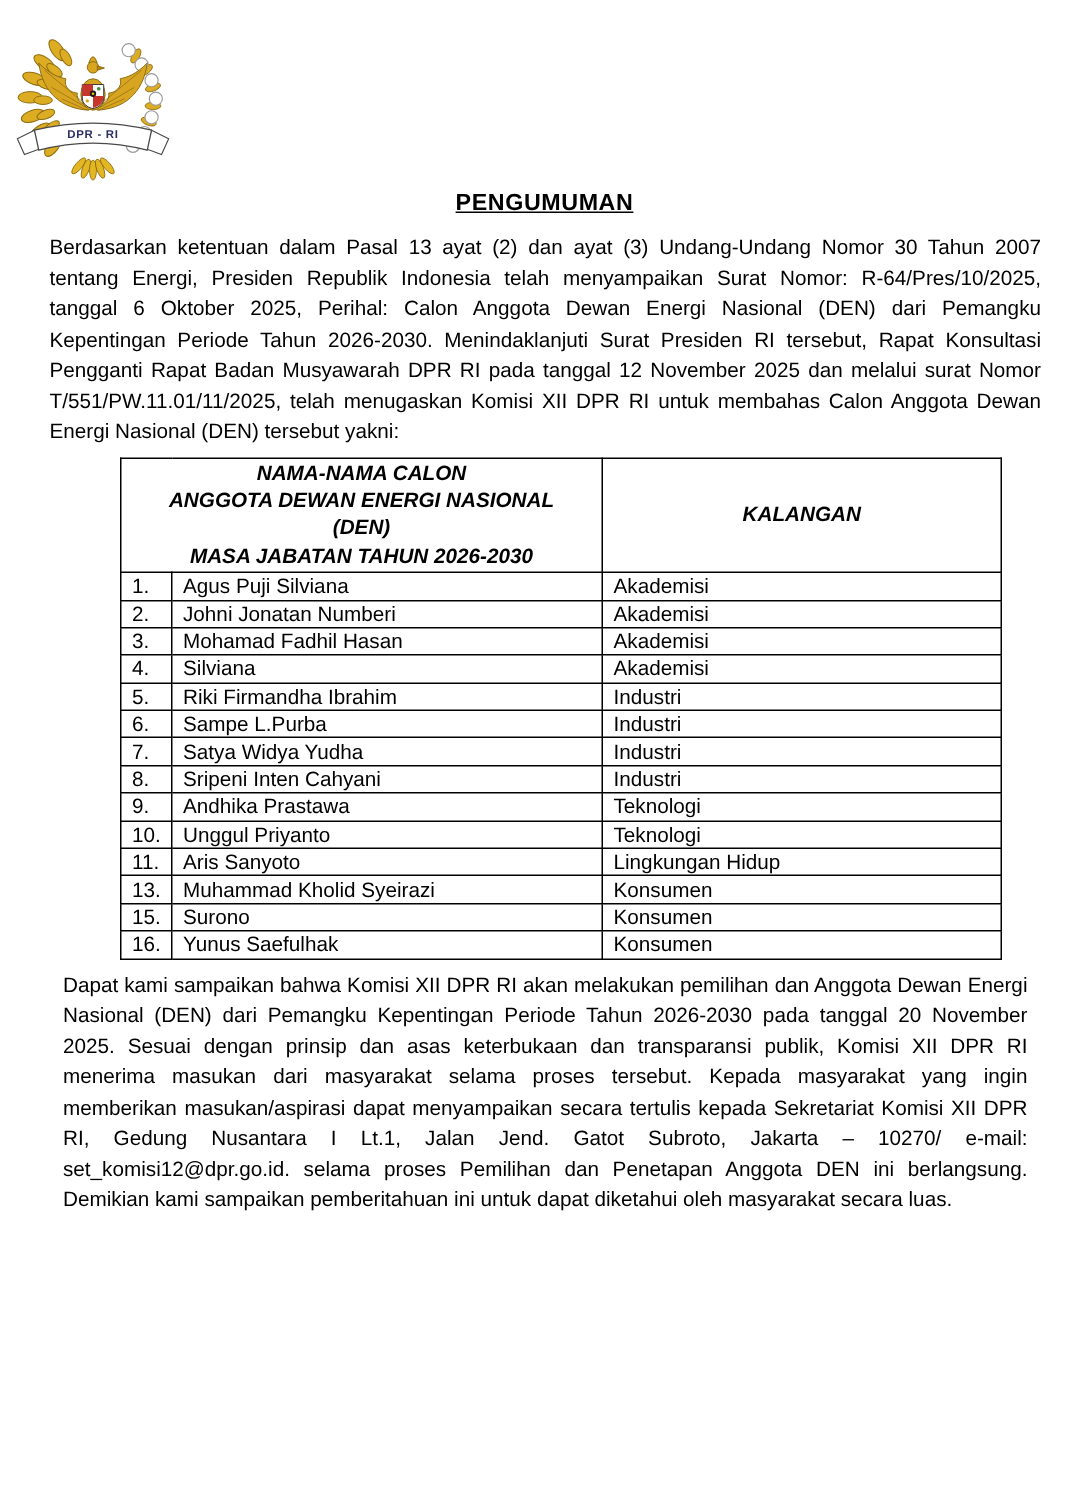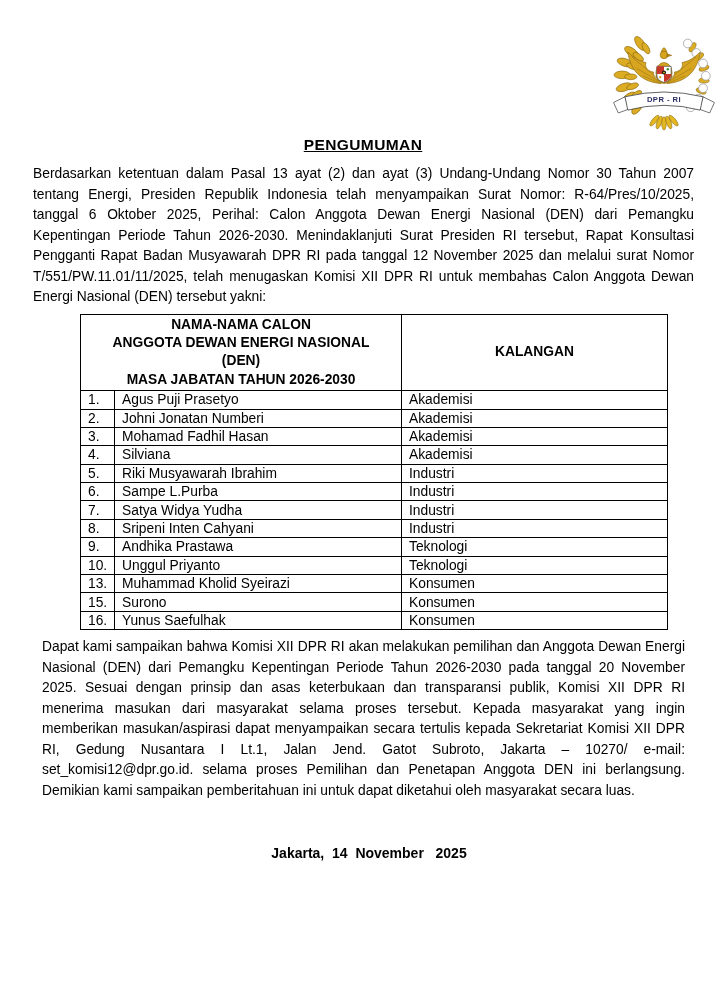--- a/index.html
+++ b/index.html
@@ -1,41 +1,42 @@
 <!DOCTYPE html>
 <html><head>
 <meta charset="utf-8">
 <style>
   * { margin:0; padding:0; box-sizing:border-box; }
   html,body { background:#ffffff; }
   body {
     width:726px; height:1002px; overflow:hidden;
     color:#000; font-family:"Liberation Sans", sans-serif;
   }
-  .logo-wrap { padding-top:33px; text-align:right; }
+  .logo-wrap { padding-top:23px; text-align:left; }
   .logo-wrap svg { display:inline-block; }
   .doc-title {
     text-align:center; font-weight:bold;
     font-size:15.5px; letter-spacing:0.4px; text-decoration:underline;
   }
   .para {
     text-align:justify; font-size:13.8px; line-height:20.5px;
   }
   .p1 { margin:10px 32px 0 33px; }
   .p2 { margin:7px 41px 0 42px; }
   table.cand {
     border-collapse:collapse; table-layout:fixed;
     margin:6px 0 0 80px; width:587px;
     font-size:13.8px;
   }
   table.cand th, table.cand td { border:1.5px solid #000; }
   table.cand thead th {
     font-weight:bold; text-align:center; vertical-align:middle;
     height:74px; line-height:18.4px; padding:1px 2px;
     font-size:13.8px;
+    font-style:italic;
   }
   table.cand td {
     height:18.4px; line-height:15px; padding:0 3px 0 7px;
     white-space:nowrap; overflow:hidden;
   }
   td.cell-no { padding-left:6px; }
   td.cell-name { padding-left:9px; }
   td.cell-kalangan { padding-left:7px; }
   .closing-block {
     margin-top:5px; padding-left:12px; text-align:center;
@@ -141,21 +142,21 @@
           <div>ANGGOTA DEWAN ENERGI NASIONAL</div>
           <div>(DEN)</div>
           <div>MASA JABATAN TAHUN 2026-2030</div>
         </th>
         <th>KALANGAN</th>
       </tr>
     </thead>
     <tbody>
     <tr>
       <td class="cell-no">1.</td>
-      <td class="cell-name">Agus Puji Prasetyo</td>
+      <td class="cell-name">Agus Puji Silviana</td>
       <td class="cell-kalangan">Akademisi</td>
     </tr>
 
     <tr>
       <td class="cell-no">2.</td>
       <td class="cell-name">Johni Jonatan Numberi</td>
       <td class="cell-kalangan">Akademisi</td>
     </tr>
 
     <tr>
@@ -165,21 +166,21 @@
     </tr>
 
     <tr>
       <td class="cell-no">4.</td>
       <td class="cell-name">Silviana</td>
       <td class="cell-kalangan">Akademisi</td>
     </tr>
 
     <tr>
       <td class="cell-no">5.</td>
-      <td class="cell-name">Riki Musyawarah Ibrahim</td>
+      <td class="cell-name">Riki Firmandha Ibrahim</td>
       <td class="cell-kalangan">Industri</td>
     </tr>
 
     <tr>
       <td class="cell-no">6.</td>
       <td class="cell-name">Sampe L.Purba</td>
       <td class="cell-kalangan">Industri</td>
     </tr>
 
     <tr>
@@ -199,20 +200,25 @@
       <td class="cell-name">Andhika Prastawa</td>
       <td class="cell-kalangan">Teknologi</td>
     </tr>
 
     <tr>
       <td class="cell-no">10.</td>
       <td class="cell-name">Unggul Priyanto</td>
       <td class="cell-kalangan">Teknologi</td>
     </tr>
 
+    <tr>
+      <td class="cell-no">11.</td>
+      <td class="cell-name">Aris Sanyoto</td>
+      <td class="cell-kalangan">Lingkungan Hidup</td>
+    </tr>
 
 
     <tr>
       <td class="cell-no">13.</td>
       <td class="cell-name">Muhammad Kholid Syeirazi</td>
       <td class="cell-kalangan">Konsumen</td>
     </tr>
 
 
     <tr>
@@ -225,16 +231,15 @@
       <td class="cell-no">16.</td>
       <td class="cell-name">Yunus Saefulhak</td>
       <td class="cell-kalangan">Konsumen</td>
     </tr>
   </tbody>
   </table>
 
   <p class="para p2">Dapat kami sampaikan bahwa Komisi XII DPR RI akan melakukan pemilihan dan Anggota Dewan Energi Nasional (DEN) dari Pemangku Kepentingan Periode Tahun 2026-2030 pada tanggal 20 November 2025. Sesuai dengan prinsip dan asas keterbukaan dan transparansi publik, Komisi XII DPR RI menerima masukan dari masyarakat selama proses tersebut. Kepada masyarakat yang ingin memberikan masukan/aspirasi dapat menyampaikan secara tertulis kepada Sekretariat Komisi XII DPR RI, Gedung Nusantara I Lt.1, Jalan Jend. Gatot Subroto, Jakarta – 10270/ e-mail: set_komisi12@dpr.go.id. selama proses Pemilihan dan Penetapan Anggota DEN ini berlangsung. Demikian kami sampaikan pemberitahuan ini untuk dapat diketahui oleh masyarakat secara luas.</p>
 
   <div class="closing-block">
-    <div>Jakarta,  14  November   2025</div>
   </div>
 
 </div>
 
 </body></html>

